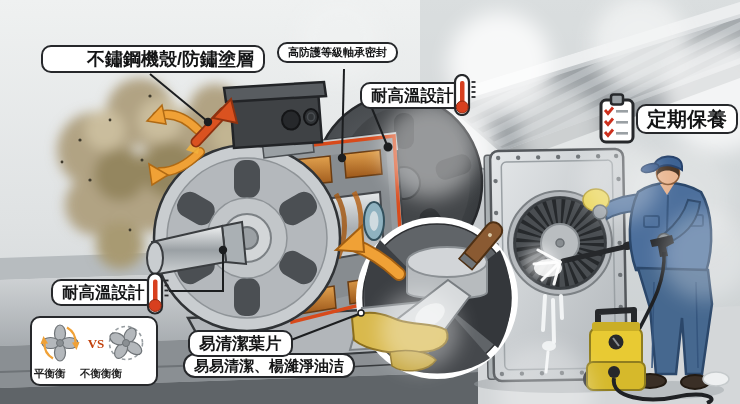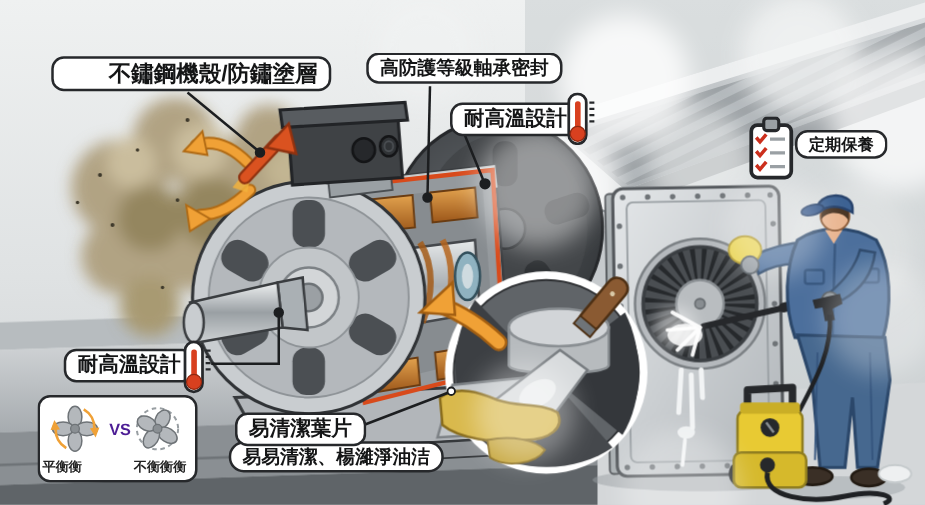--- a/index.html
+++ b/index.html
@@ -17,21 +17,21 @@
   .callout{position:absolute;display:inline-flex;align-items:center;justify-content:center;
            background:var(--label-bg);border:2.5px solid var(--label-border);
            border-radius:10px;font-weight:bold;color:#141516;white-space:nowrap;
            line-height:1;padding:3px 9px;box-sizing:border-box;z-index:30;}
   .icon-abs{position:absolute;z-index:30;}
   .balance-box{position:absolute;left:30px;top:316px;width:128px;height:70px;
                background:var(--label-bg);border:2.5px solid var(--label-border);
                border-radius:10px;box-sizing:border-box;z-index:30;}
   .balance-box .fan{position:absolute;top:5px;}
   .balance-box .vs{position:absolute;left:50px;top:18px;width:28px;text-align:center;
-                   font-weight:bold;font-size:13px;color:#4c1d95;}
+                   font-weight:bold;font-size:13px;color:#c2410c;font-family:Liberation Serif, serif;}
   .balance-box .fan-label{position:absolute;top:49px;font-weight:bold;font-size:10.5px;
                           color:#222;text-align:left;}
   
   .f-orange{fill:var(--arrow-orange);} .s-orange{stroke:var(--arrow-orange);}
   .f-red{fill:var(--arrow-red);} .s-red{stroke:var(--arrow-red);}
   .f-thermo{fill:var(--thermo-red);} .s-check{stroke:var(--check-red);}
   .f-copper{fill:url(#gCopper);} .s-cut{stroke:var(--cut-orange);}
   .f-yellow{fill:var(--washer-yellow);} .f-blue{fill:var(--worker-blue);}
   .f-grease{fill:var(--grease-yellow);} .f-dust{fill:var(--dust-tan);}
 </style>
@@ -397,21 +397,21 @@
         <circle cx="223" cy="250" r="3.2" fill="#1c1e20"></circle>
     <line x1="291" y1="340" x2="359" y2="314"></line>
         <circle cx="361" cy="313" r="3" fill="#ffffff" stroke="#1c1e20" stroke-width="1.5"></circle>
   </g>
 </svg>
 
 <div class="callout" style="left:41px;top:45px;font-size:18px;padding-left:44px;">
   <span>不鏽鋼機殼/防鏽塗層</span>
 </div>
 
-<div class="callout" style="left:277px;top:42px;font-size:15px;margin-left:16px;">
+<div class="callout" style="left:277px;top:42px;font-size:11px;">
   <span>高防護等級軸承密封</span>
 </div>
 
 <div class="callout" style="left:360px;top:82px;font-size:16.5px;">
   <span>耐高溫設計</span>
 </div>
 <svg class="icon-abs" style="left:453px;top:74px;" width="24" height="42" viewBox="0 0 24 42">
   <rect x="2" y="1" width="14" height="40" rx="7" fill="#ffffff" stroke="#26282b" stroke-width="2.2"></rect>
   <rect class="f-thermo" x="7" y="7" width="4.5" height="22" rx="2"></rect>
   <circle class="f-thermo" cx="9.2" cy="33" r="6" stroke="#8f2810" stroke-width="1"></circle>
@@ -430,21 +430,21 @@
     <path d="M7,17 l3,3.5 l5,-6"></path>
         <path d="M7,28 l3,3.5 l5,-6"></path>
         <path d="M7,39 l3,3.5 l5,-6"></path>
   </g>
   <g fill="#9aa0a4">
         <rect x="18" y="17" width="12" height="2.6"></rect>
         <rect x="18" y="28" width="12" height="2.6"></rect>
         <rect x="18" y="39" width="12" height="2.6"></rect>
       </g>
 </svg>
-<div class="callout" style="left:636px;top:104px;font-size:13px;">
+<div class="callout" style="left:636px;top:104px;font-size:20px;">
   <span>定期保養</span>
 </div>
 
 <div class="callout" style="left:51px;top:279px;font-size:16.5px;">
   <span>耐高溫設計</span>
 </div>
 <svg class="icon-abs" style="left:146px;top:271px;" width="24" height="45" viewBox="0 0 24 42">
   <rect x="2" y="1" width="14" height="40" rx="7" fill="#ffffff" stroke="#26282b" stroke-width="2.2"></rect>
   <rect class="f-thermo" x="7" y="7" width="4.5" height="22" rx="2"></rect>
   <circle class="f-thermo" cx="9.2" cy="33" r="6" stroke="#8f2810" stroke-width="1"></circle>
@@ -484,16 +484,16 @@
     <circle cx="20" cy="20" r="16.5" fill="none" stroke="#989ea2" stroke-width="1.6" stroke-dasharray="3.6 3"></circle>
     <g transform="rotate(28 20 20)" fill="#b4b8bc" stroke="#6e7377" stroke-width="1.2">
       <ellipse cx="20" cy="11.5" rx="5.5" ry="8" transform="rotate(0 20 20)"></ellipse>
       <ellipse cx="20" cy="10.5" rx="5.5" ry="8.5" transform="rotate(95 20 20)"></ellipse>
       <ellipse cx="20" cy="11" rx="5.5" ry="8.5" transform="rotate(185 20 20)"></ellipse>
       <ellipse cx="20" cy="10.5" rx="5.5" ry="8" transform="rotate(268 20 20)"></ellipse>
     </g>
     <circle cx="20" cy="20" r="3.5" fill="#8a8f93" stroke="#6e7377" stroke-width="1"></circle>
   </svg>
   <span class="fan-label" style="left:2px;width:56px;">平衡衡</span>
-  <span class="fan-label" style="left:75px;width:62px;">不衡衡衡</span>
+  <span class="fan-label" style="left:48px;width:62px;">不衡衡衡</span>
 </div>
 
 </div>
 
 </body></html>

